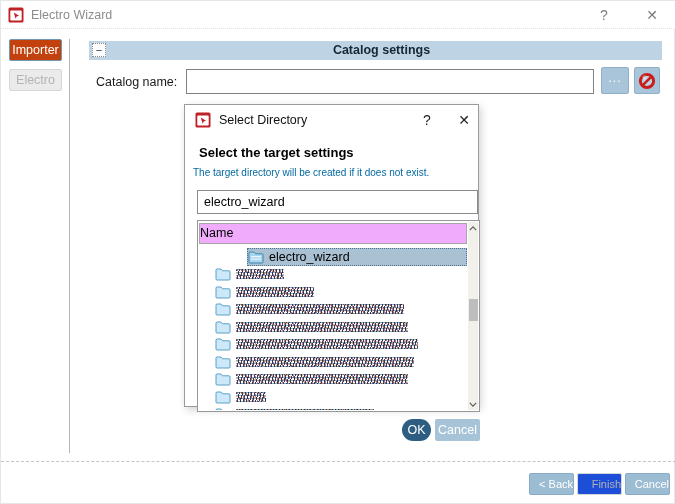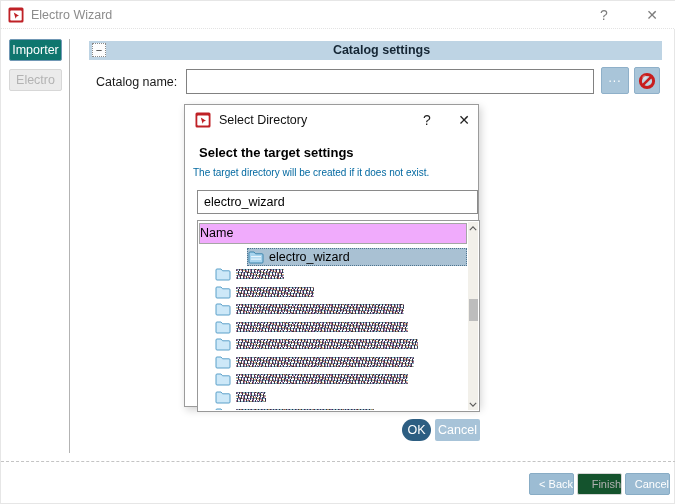--- a/index.html
+++ b/index.html
@@ -14,21 +14,21 @@
   .app-icon { width:16px; height:16px; margin:0 7px 0 7px; display:inline-block; }
   .win-title { font-size:12.5px; color:#8c8c8c; }
   .win-help { position:absolute; left:590px; top:0; width:26px; height:27px; border:none; background:transparent;
               color:#7d7d7d; font-size:14px; font-family:inherit; cursor:pointer; }
   .win-close { position:absolute; left:636px; top:0; width:30px; height:27px; border:none; background:transparent;
                color:#7d7d7d; font-size:14px; font-family:inherit; cursor:pointer; }
 
   
   .side-btn { position:absolute; left:8px; width:53px; height:22px; border-radius:2px;
               font-size:12.5px; font-family:inherit; cursor:pointer; }
-  .side-btn.active { top:38px; background:#0f766e; border:1px solid #7198b5; color:#fff; }
+  .side-btn.active { top:38px; background:#c2410c; border:1px solid #7198b5; color:#fff; }
   .side-btn.disabled { top:68px; background:#ebebeb; border:1px solid #d7d7d7; color:#b3b3b3; cursor:default; }
   .v-divider { position:absolute; left:68px; top:38px; width:1px; height:414px; background:#b3b3b3; }
 
   
   .section-header { position:absolute; left:88px; top:40px; width:573px; height:19px; background:#bed4e4; }
   .collapse-btn { position:absolute; left:3px; top:2px; width:14px; height:14px; background:#fdfdfd;
                   border:1px dotted #8a8a8a; font-size:11px; line-height:11px; color:#333;
                   font-family:inherit; cursor:pointer; padding:0; }
   .section-title { position:absolute; left:0; right:0; top:2px; text-align:center; font-size:12.5px;
                    font-weight:700; color:#152634;padding-left:12px; }
@@ -79,21 +79,21 @@
   .dlg-btn { position:absolute; top:314px; height:22px; border:none; border-radius:2px; color:#fff;
              font-size:12.5px; font-family:inherit; cursor:pointer; }
   .dlg-ok { left:217px; width:29px; background:#2d5e82;border-radius:11px; }
   .dlg-cancel { left:250px; width:45px; background:#a7c3d8; }
 
   
   .footer-divider { position:absolute; left:0; top:460px; width:675px; border-top:1px dashed #c4c4c4; }
   .foot-btn { position:absolute; top:472px; width:45px; height:22px; border-radius:2px; font-size:11px;
               font-family:inherit; cursor:pointer;text-align:right; }
   .foot-back { left:528px; background:#9cbcd3; border:1px solid #88accm; border:1px solid #88acc5; color:#fff; }
-  .foot-finish { left:576px; background:#14532d; border:1px solid #d6d6d6; color:#b1b1b1; cursor:default; }
+  .foot-finish { left:576px; background:#1d4ed8; border:1px solid #d6d6d6; color:#b1b1b1; cursor:default; }
   .foot-cancel { left:624px; background:#9cbcd3; border:1px solid #88acc5; color:#fff; }
 </style>
 </head>
 <body>
 
 <div class="root">
 
   <div class="titlebar">
     <span class="app-icon">
       <svg viewBox="0 0 16 16" width="16" height="16">

